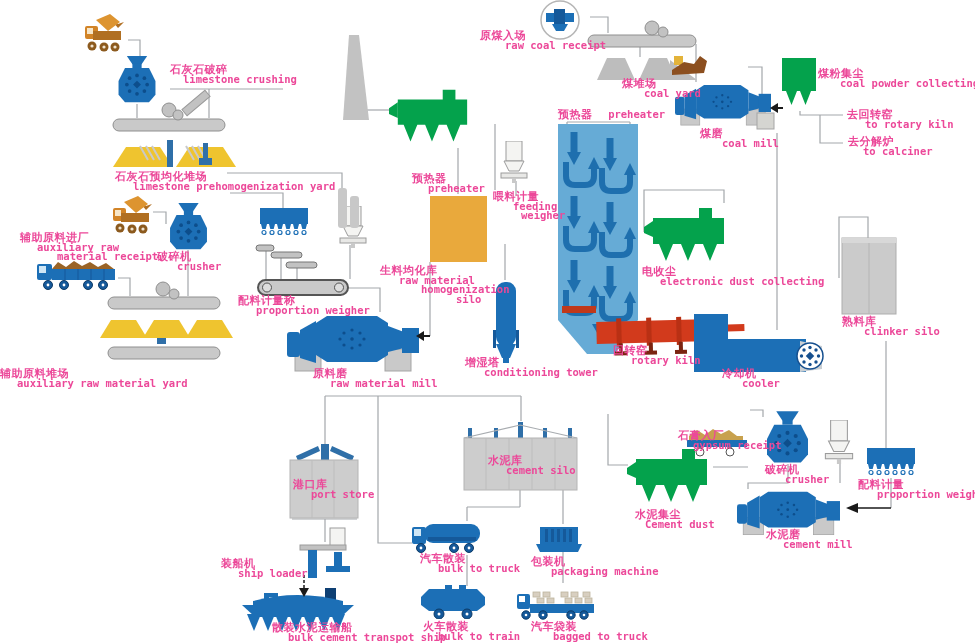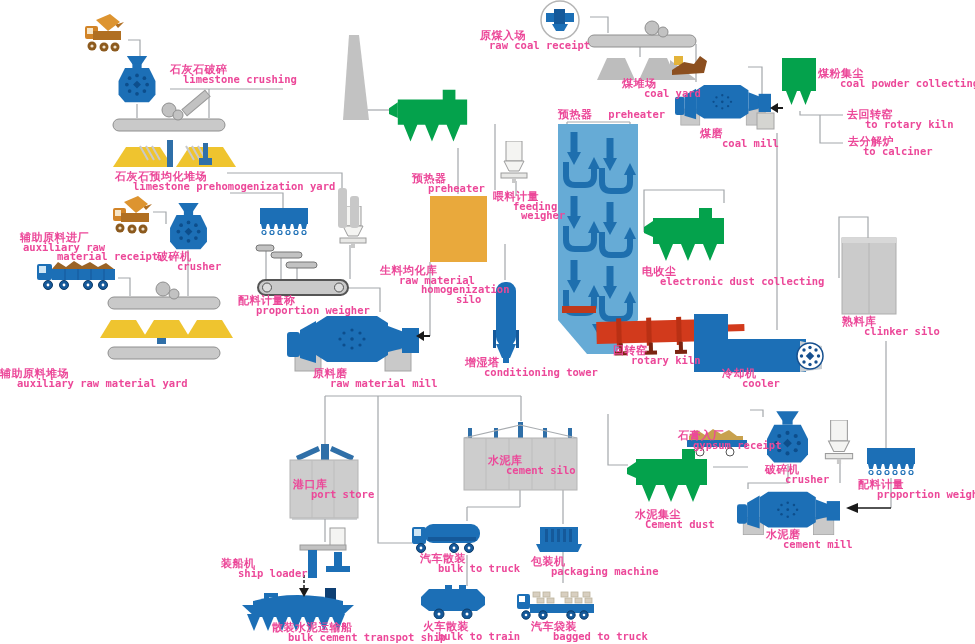--- a/index.html
+++ b/index.html
@@ -504,21 +504,21 @@
 <div class="lbl" style="left:170px;top:65px">
   <span class="zh">石灰石破碎</span>
   <span class="en" style="margin-left:13px">limestone crushing</span>
 </div>
 <div class="lbl" style="left:115px;top:172px">
   <span class="zh">石灰石预均化堆场</span>
   <span class="en" style="margin-left:18px">limestone prehomogenization yard</span>
 </div>
 <div class="lbl" style="left:20px;top:233px">
   <span class="zh">辅助原料进厂</span>
-  <span class="en" style="margin-left:3px">auxiliary raw</span>
+  <span class="en" style="margin-left:17px">auxiliary raw</span>
   <span class="en" style="margin-left:37px">material receipt</span>
 </div>
 <div class="lbl" style="left:157px;top:252px">
   <span class="zh">破碎机</span>
   <span class="en" style="margin-left:20px">crusher</span>
 </div>
 <div class="lbl" style="left:0px;top:369px">
   <span class="zh">辅助原料堆场</span>
   <span class="en" style="margin-left:17px">auxiliary raw material yard</span>
 </div>
@@ -548,21 +548,21 @@
 <div class="lbl" style="left:465px;top:358px">
   <span class="zh">增湿塔</span>
   <span class="en" style="margin-left:19px">conditioning tower</span>
 </div>
 <div class="lbl inline" style="left:558px;top:103px">
   <span class="zh">预热器</span>
   <span class="en">preheater</span>
 </div>
 <div class="lbl" style="left:480px;top:31px">
   <span class="zh">原煤入场</span>
-  <span class="en" style="margin-left:9px">raw coal receipt</span>
+  <span class="en" style="margin-left:25px">raw coal receipt</span>
 </div>
 <div class="lbl" style="left:622px;top:79px">
   <span class="zh">煤堆场</span>
   <span class="en" style="margin-left:22px">coal yard</span>
 </div>
 <div class="lbl" style="left:700px;top:129px">
   <span class="zh">煤磨</span>
   <span class="en" style="margin-left:22px">coal mill</span>
 </div>
 <div class="lbl" style="left:818px;top:69px">

